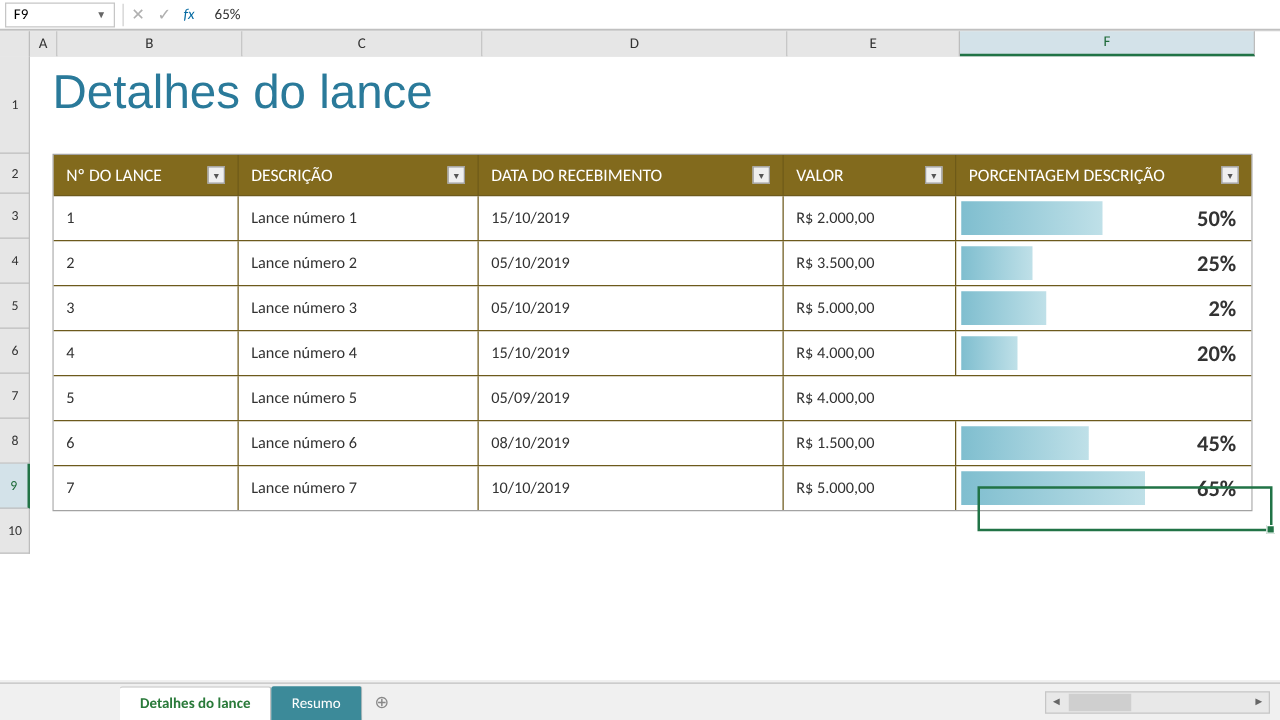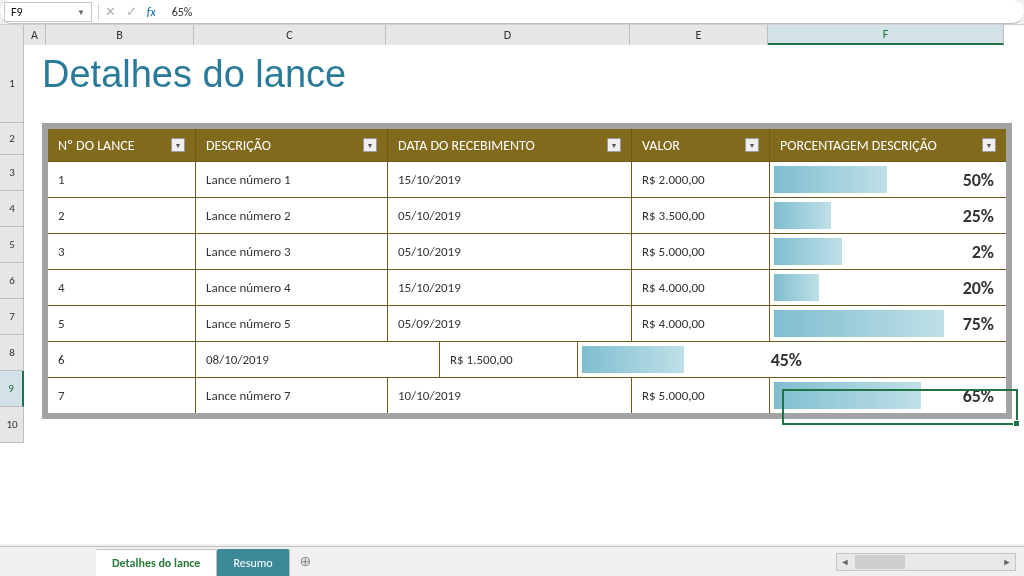--- a/index.html
+++ b/index.html
@@ -15,21 +15,20 @@
 
     
     .formula-bar {
       display: flex;
       align-items: center;
       background: #fff;
       border-bottom: 1px solid #c0c0c0;
       height: 24px;
       padding: 0 4px;
       gap: 0;
-      border-radius: 12px;
     }
     .name-box {
       width: 88px;
       border: 1px solid #c6c6c6;
       background: #fff;
       height: 20px;
       display: flex;
       align-items: center;
       padding: 0 6px;
       font-size: 12px;
@@ -113,21 +112,21 @@
       color: #2a7a9a;
       font-weight: 300;
       font-family: "Segoe UI Light", "Segoe UI", sans-serif;
     }
 
     
     .data-table {
       position: absolute;
       left: 18px;
       top: 78px;
-      border: 6px solid #a3a3a3;
+      border: 1px solid #a3a3a3;
     }
     .data-table .th-row {
       display: flex;
       background: #826a1d;
       height: 32px;
     }
     .th-cell {
       color: #fff;
       font-size: 14px;
       display: flex;
@@ -355,27 +354,24 @@
           <div class="td-cell pct-cell" style="width: 236px;">
             <div class="data-bar" style="width: 45.2px;"></div>
             <span class="pct-text">20%</span>
           </div>
         </div>
         <div class="td-row">
           <div class="td-cell" style="width: 148px;">5</div>
           <div class="td-cell" style="width: 192px;">Lance número 5</div>
           <div class="td-cell" style="width: 244px;">05/09/2019</div>
           <div class="td-cell" style="width: 138px;">R$ 4.000,00</div>
-          <div class="td-cell pct-cell" style="width: 236px;">
-            <div class="data-bar" style="width: 169.5px;"></div>
-            <span class="pct-text">75%</span>
-          </div>
         </div>
         <div class="td-row">
           <div class="td-cell" style="width: 148px;">6</div>
+          <div class="td-cell" style="width: 192px;">Lance número 6</div>
           <div class="td-cell" style="width: 244px;">08/10/2019</div>
           <div class="td-cell" style="width: 138px;">R$ 1.500,00</div>
           <div class="td-cell pct-cell" style="width: 236px;">
             <div class="data-bar" style="width: 101.7px;"></div>
             <span class="pct-text">45%</span>
           </div>
         </div>
         <div class="td-row">
           <div class="td-cell" style="width: 148px;">7</div>
           <div class="td-cell" style="width: 192px;">Lance número 7</div>

